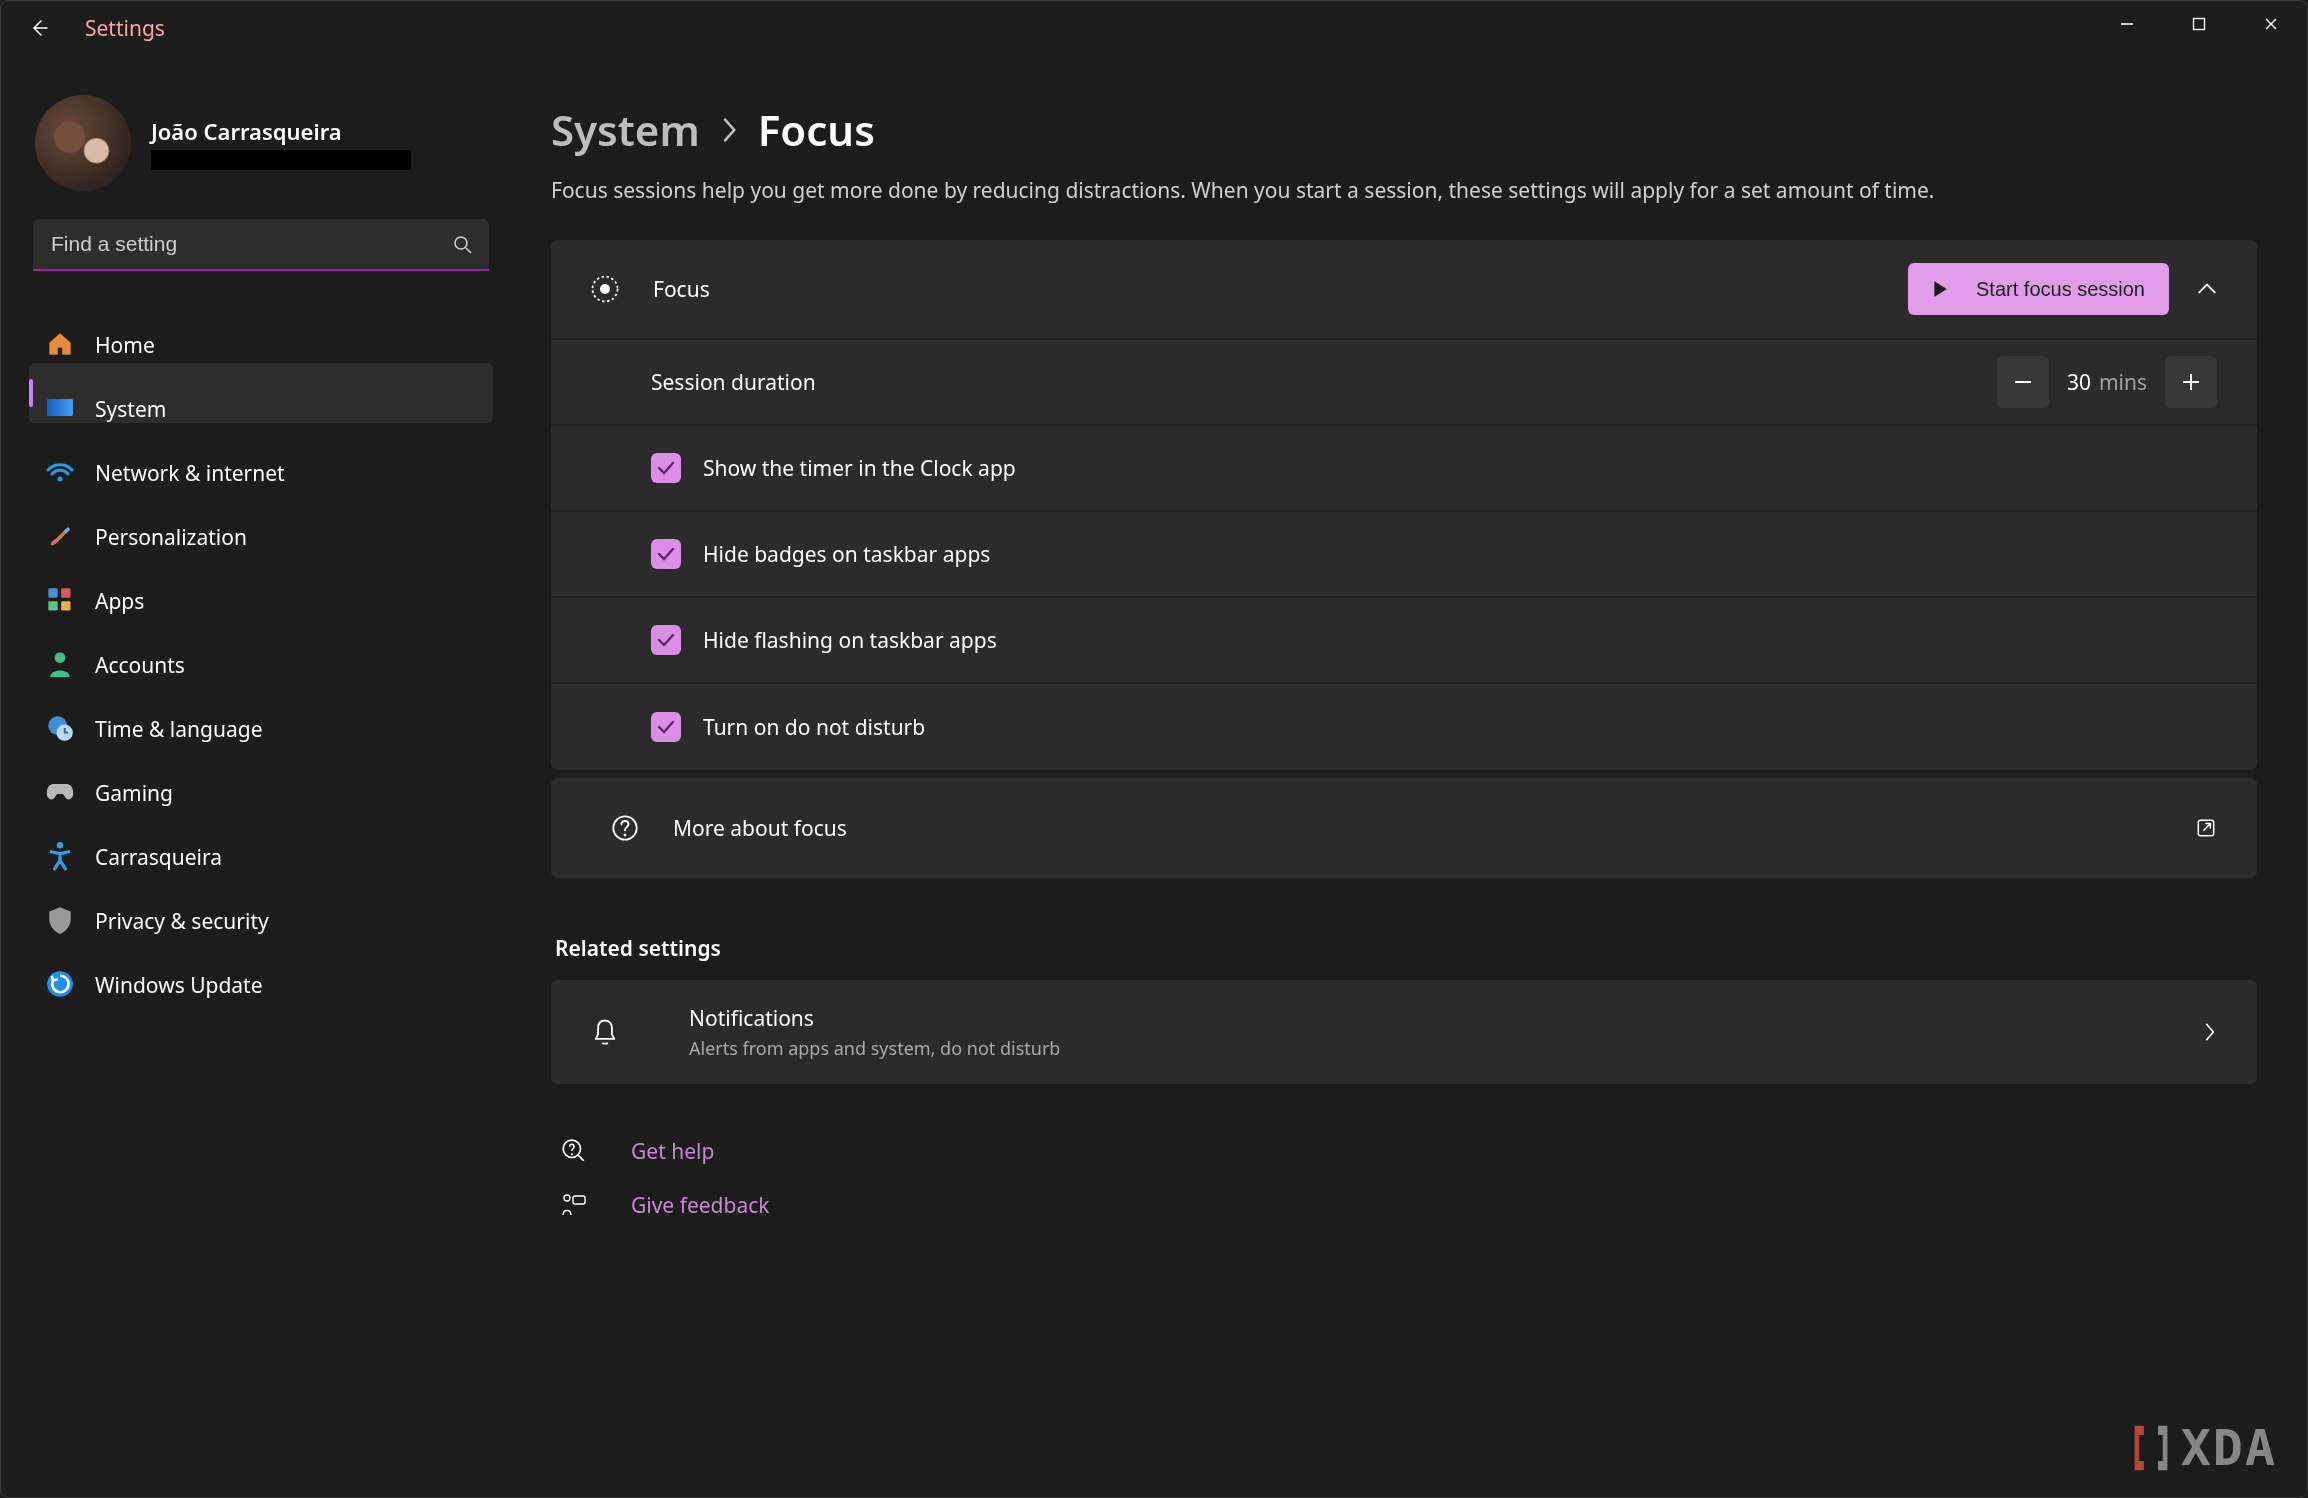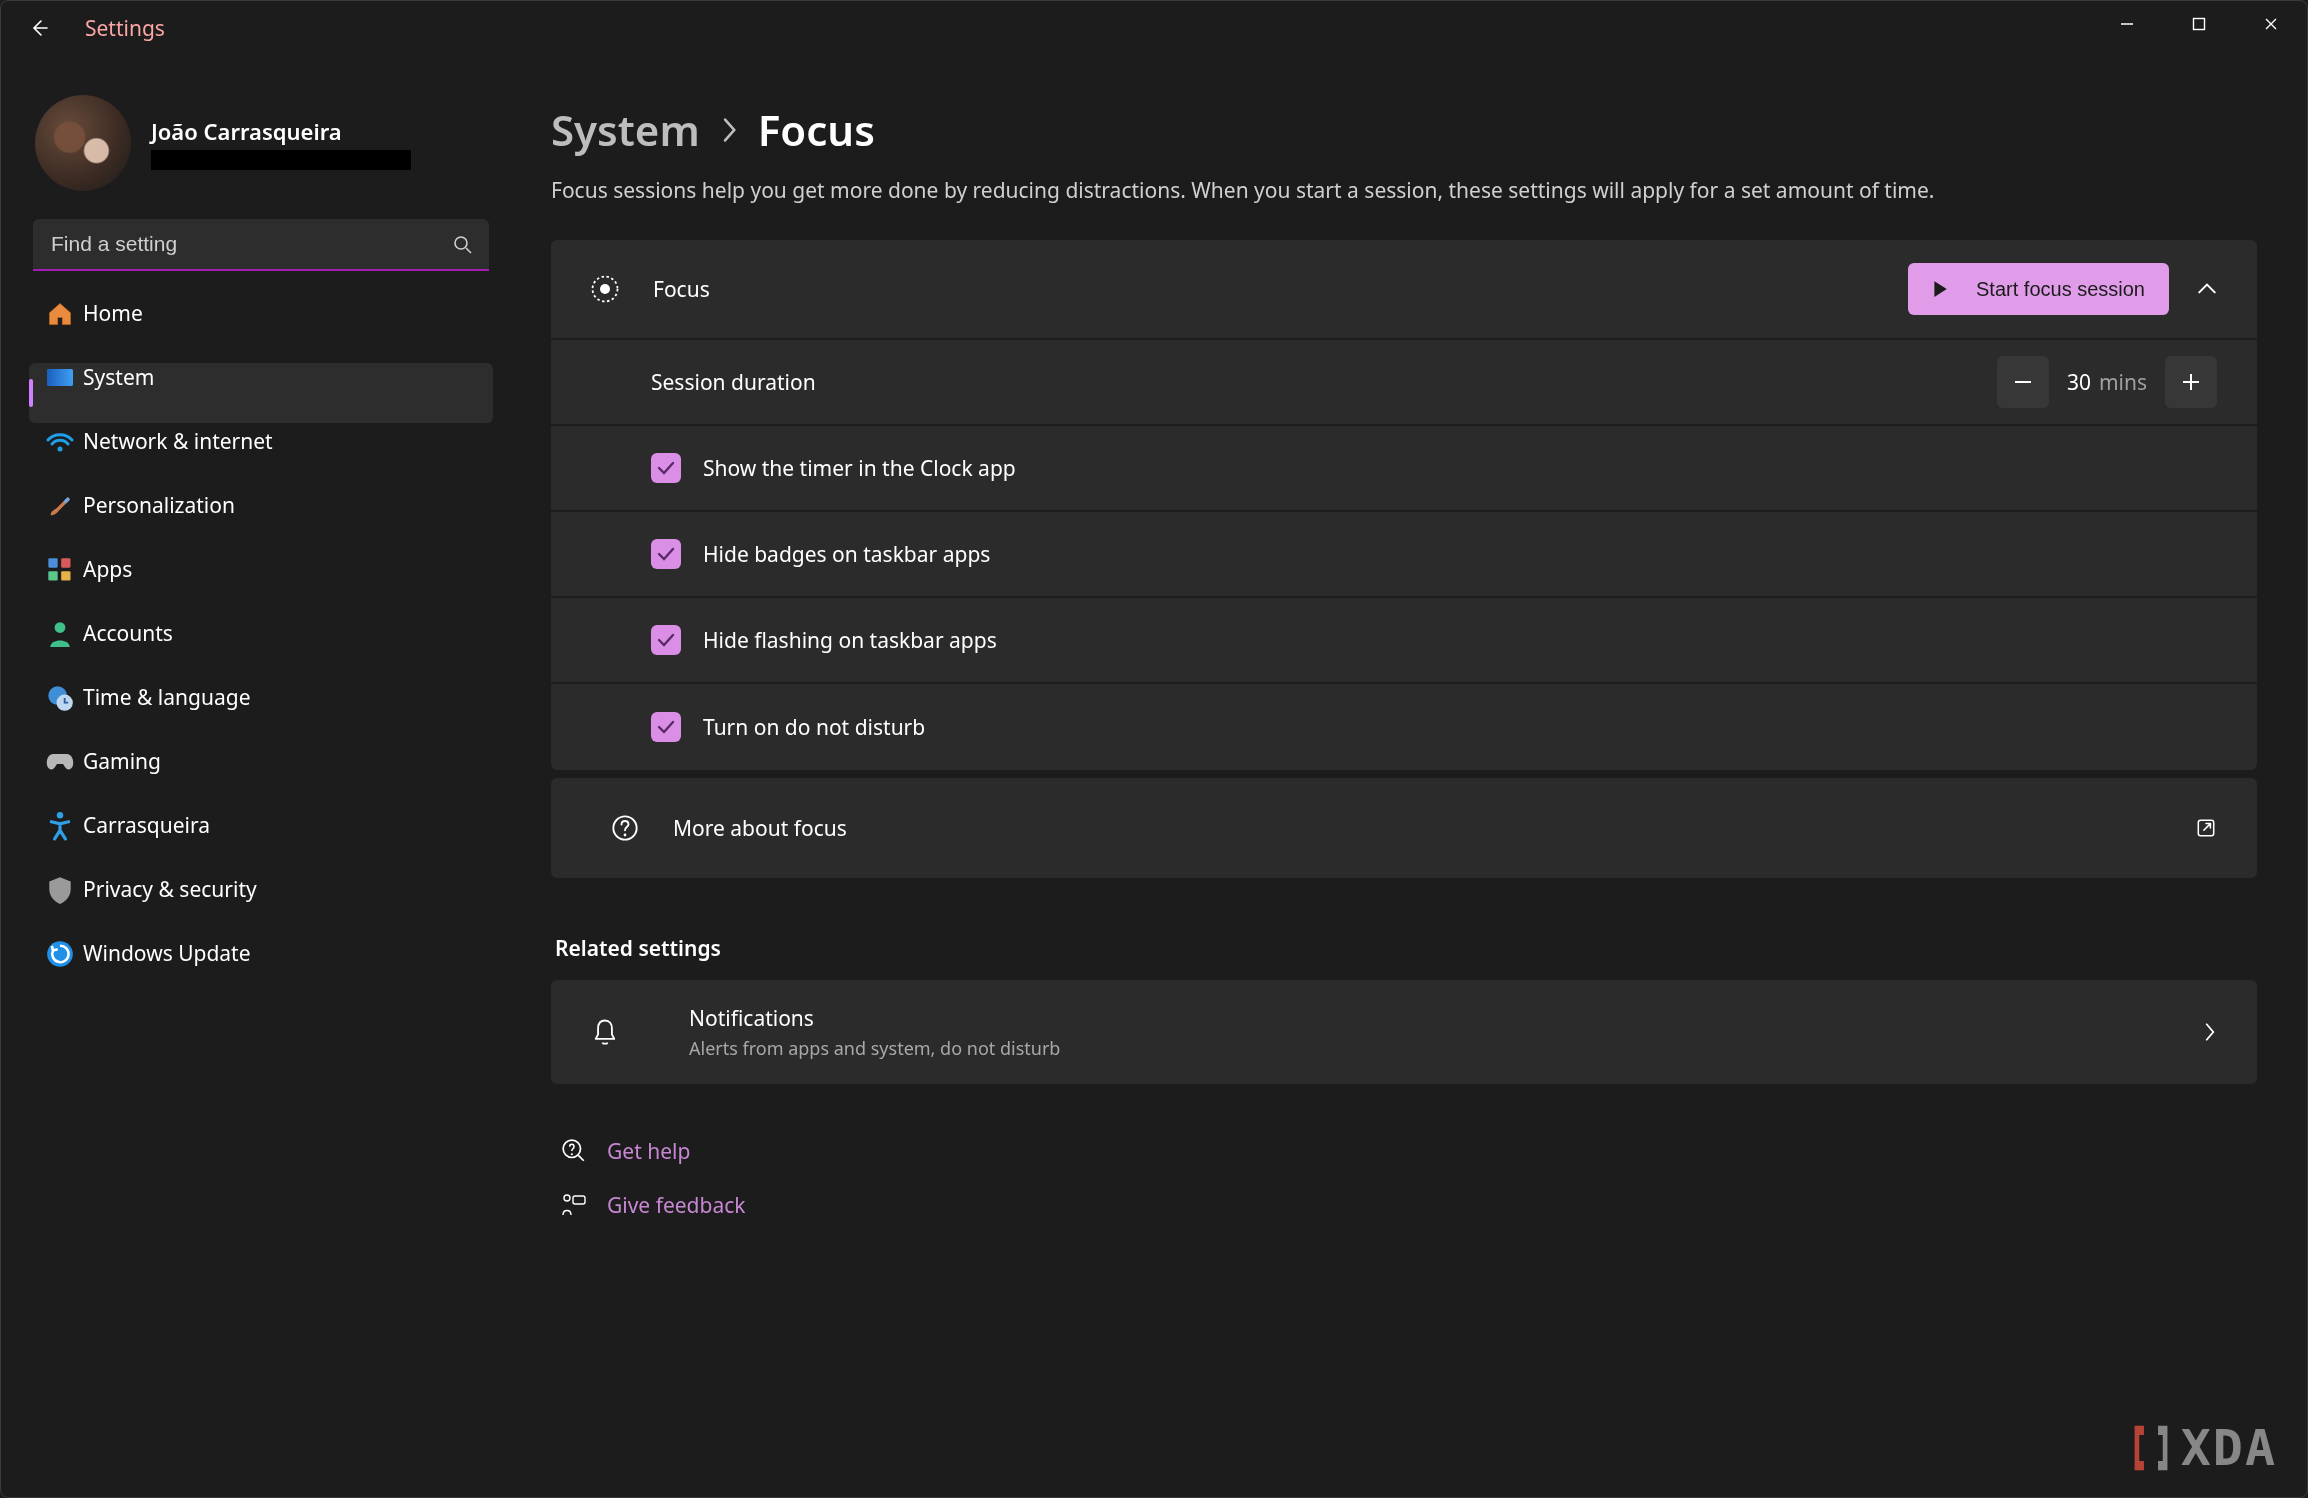--- a/index.html
+++ b/index.html
@@ -91,21 +91,21 @@
     font-size:21px;
   }
   .search input::placeholder { color:#cfcfcf; }
   .search .s-icon {
     position:absolute; right:16px; top:50%; transform:translateY(-50%);
     color:#cfcfcf;
   }
   .nav { list-style:none; }
   .nav li {
     height:60px;
-    display:flex; align-items:flex-start; gap:8px;
+    display:flex; align-items:flex-end; gap:20px;
     padding:0 16px;
     border-radius:6px;
     font-size:21px;
     color:#ffffff;
     cursor:pointer;
     margin-bottom:4px;
     position:relative;
   }
   .nav li.active {
     background:#2d2d2d;
@@ -198,21 +198,21 @@
   .stepper .val { font-size:21px; }
   .stepper .unit { font-size:21px; color:#a0a0a0; margin-left:-10px;}
   .section-title {
     font-size:21px; font-weight:600;
     margin: 56px 0 18px 4px;
   }
   .row.big { min-height:104px; }
   .row .subtext { font-size:18px; color:#a8a8a8; margin-top:4px;}
   .links { margin-top:40px; }
   .links .link-row {
-    display:flex; align-items:center; gap:18px;
+    display:flex; align-items:center; gap:42px;
     height:54px;
     padding-left:8px;
   }
   .links .link-row .lbl { color:#c887d3; font-size:21px; cursor:pointer;}
   .links .link-row .licon { color:#ffffff; width:30px; display:flex; justify-content:center;}
   .watermark {
     position:absolute; right:30px; bottom:20px;
     font-family: monospace, sans-serif;
     font-size:50px; font-weight:700; letter-spacing:2px;
     color:#9a9a9a;

